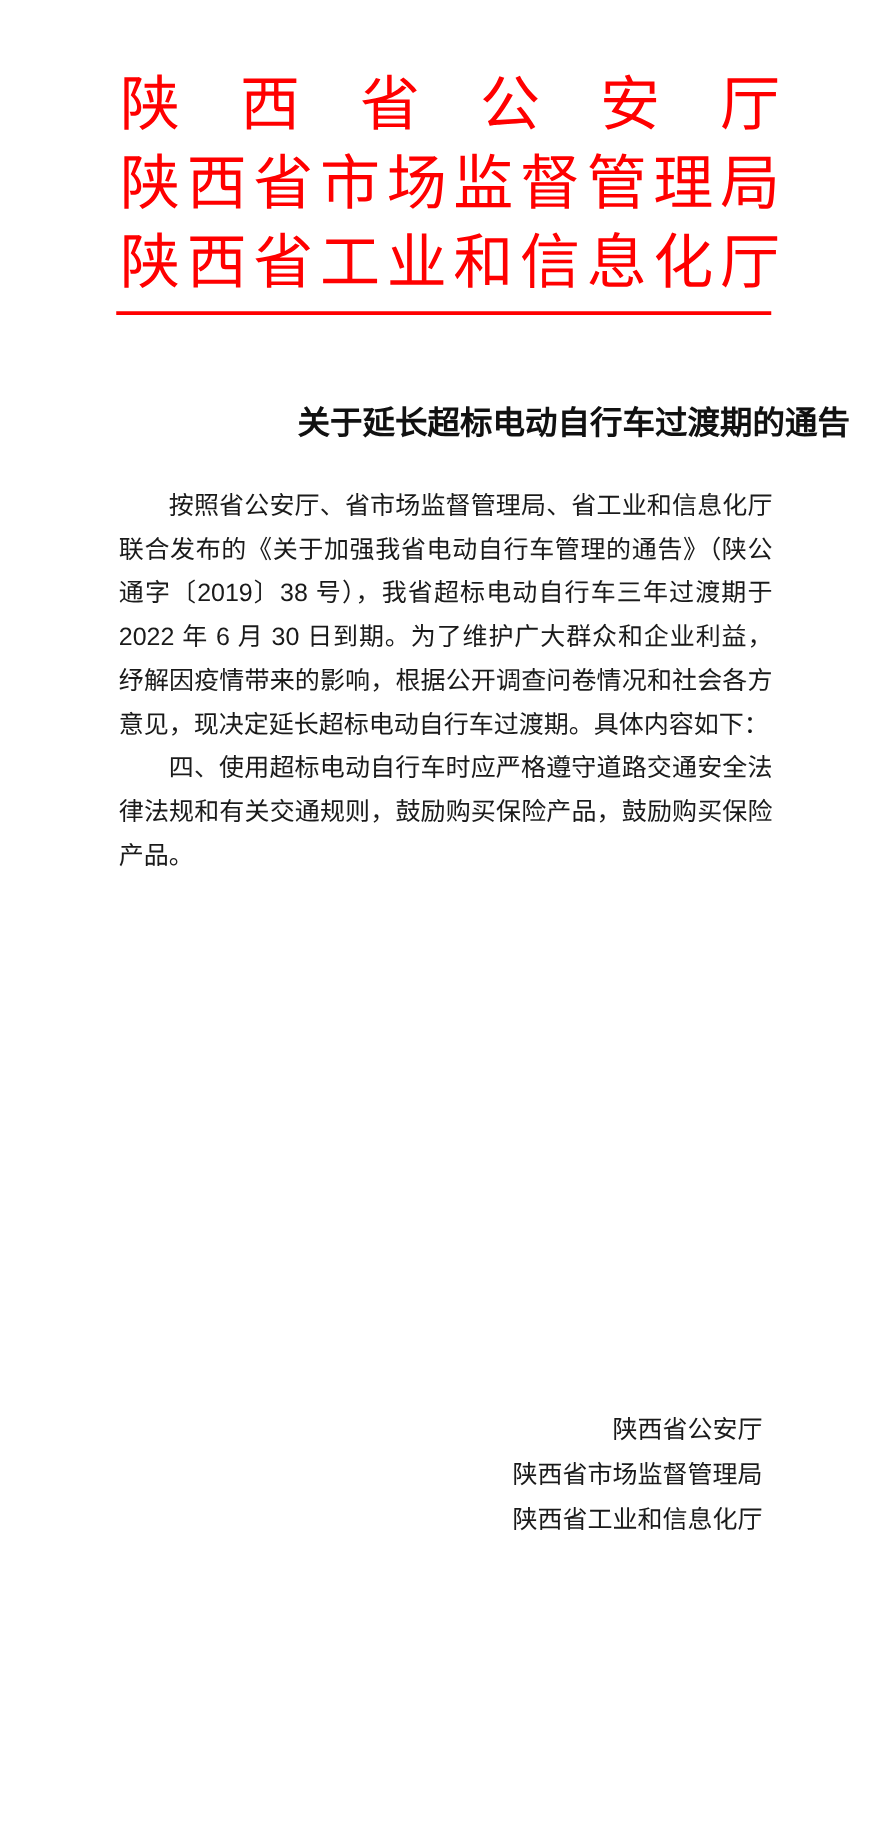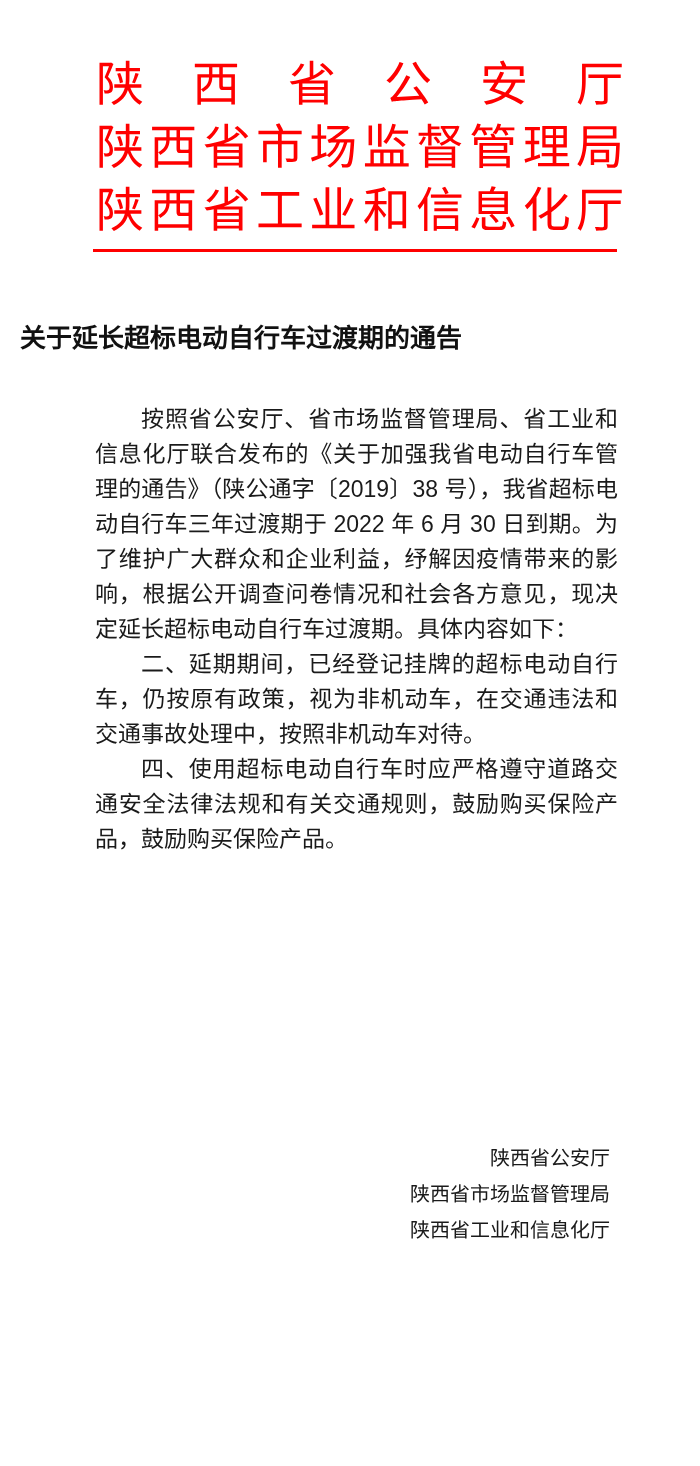--- a/index.html
+++ b/index.html
@@ -42,31 +42,31 @@
     color:var(--ink);
   }
   .red-rule{
     height:3px;
     margin:7px 83px 0 93px;
     background:var(--red);
   }
   
   .title{
     margin:69px 20px 0;
-    text-align:left;
+    text-align:right;
     font-size:26px;
     line-height:34px;
     font-weight:700;
     color:#111111;
   }
   
   .body{
-    margin:47px 82px 0 95px;
+    margin:33px 82px 0 95px;
     height:630px;
-    font-size:23px;
+    font-size:20px;
     line-height:35px;
     text-align:justify;
     color:var(--ink);
   }
   .body p{
     margin:0;
     text-indent:2em;
   }
   
   .signatures{
@@ -96,21 +96,20 @@
     <div class="letterhead-line">陕西省工业和信息化厅</div>
   </header>
 
 
   <div class="red-rule"></div>
 
   <h1 class="title">关于延长超标电动自行车过渡期的通告</h1>
 
   <main class="body">
     <p>按照省公安厅、省市场监督管理局、省工业和信息化厅联合发布的《关于加强我省电动自行车管理的通告》（陕公通字〔2019〕38 号），我省超标电动自行车三年过渡期于 2022 年 6 月 30 日到期。为了维护广大群众和企业利益，纾解因疫情带来的影响，根据公开调查问卷情况和社会各方意见，现决定延长超标电动自行车过渡期。具体内容如下：</p>
-    <p>二、延期期间，已经登记挂牌的超标电动自行车，仍按原有政策，视为非机动车，在交通违法和交通事故处理中，按照非机动车对待。</p>
     <p>四、使用超标电动自行车时应严格遵守道路交通安全法律法规和有关交通规则，鼓励购买保险产品，鼓励购买保险产品。</p>
   </main>
 
   <div class="signatures">
     <div>陕西省公安厅</div>
     <div>陕西省市场监督管理局</div>
     <div>陕西省工业和信息化厅</div>
   </div>
 
   <div class="date">2022 年 6 月 13 日</div>

